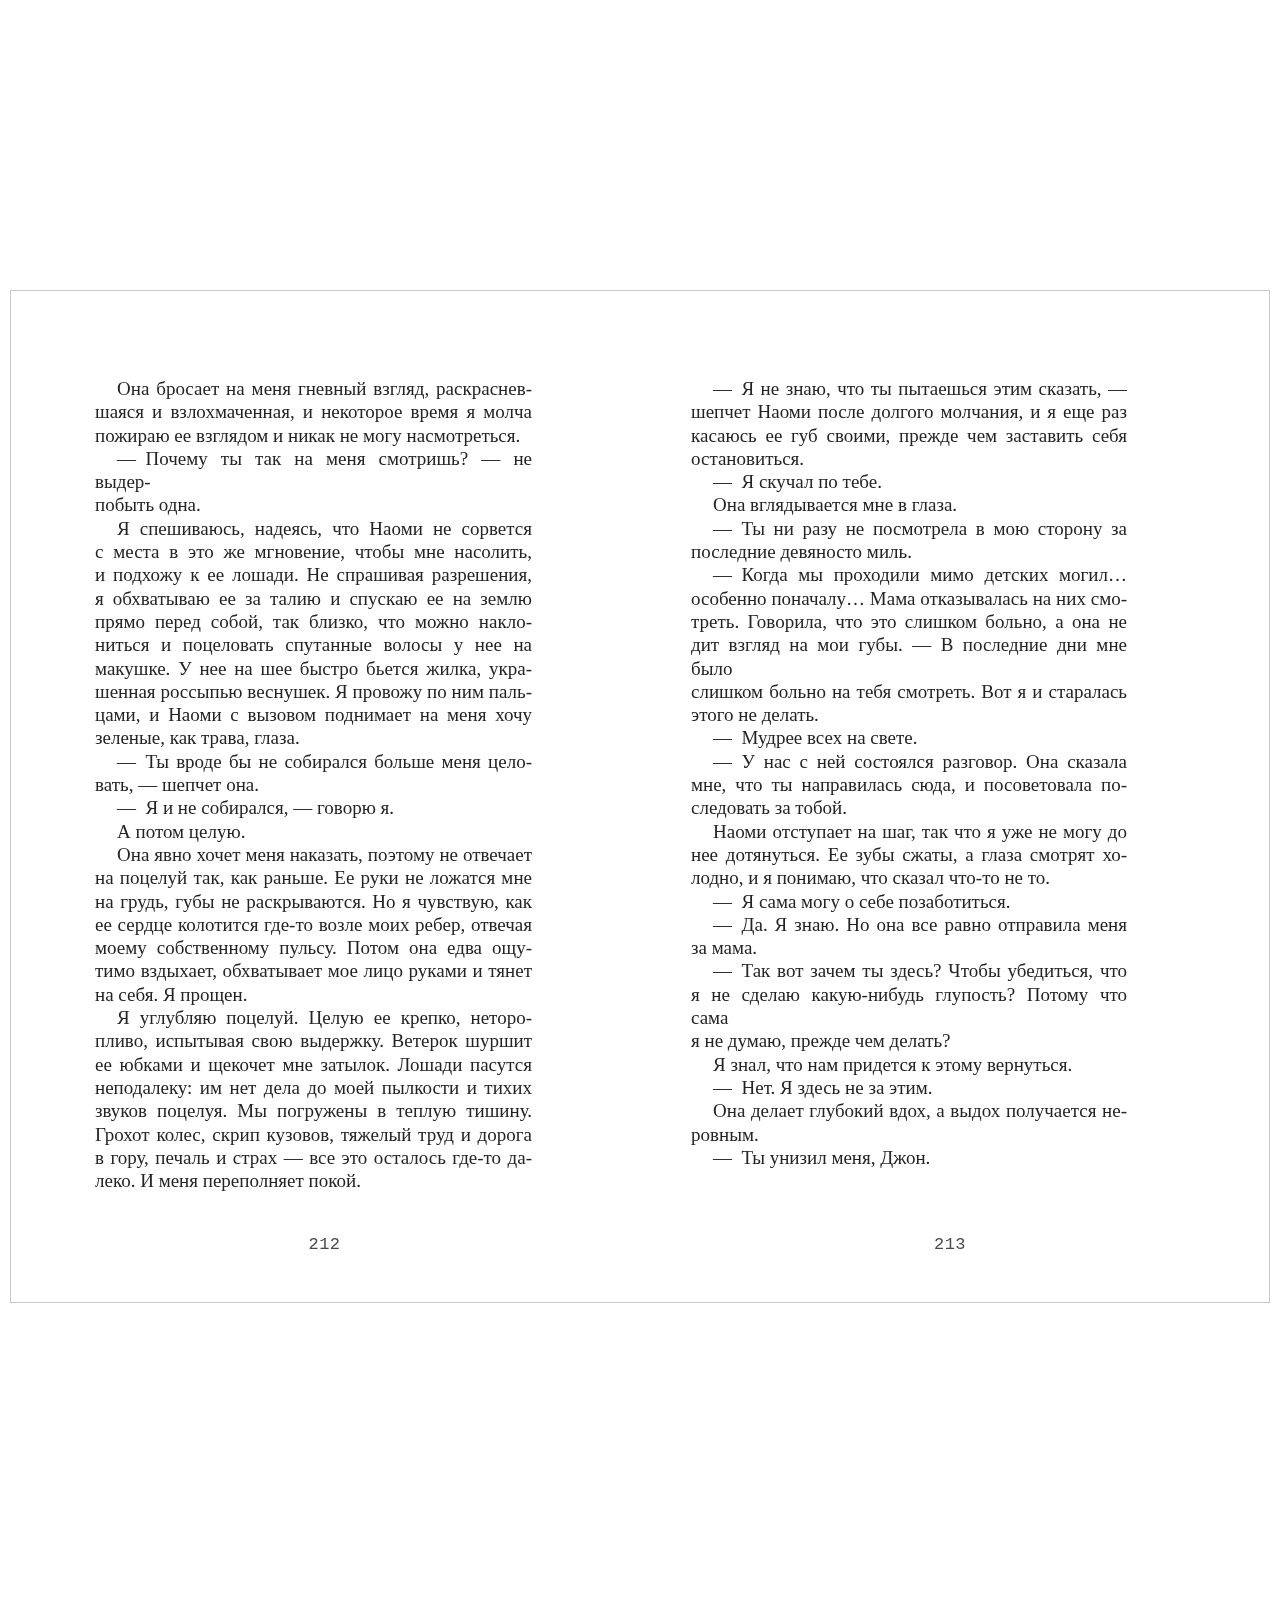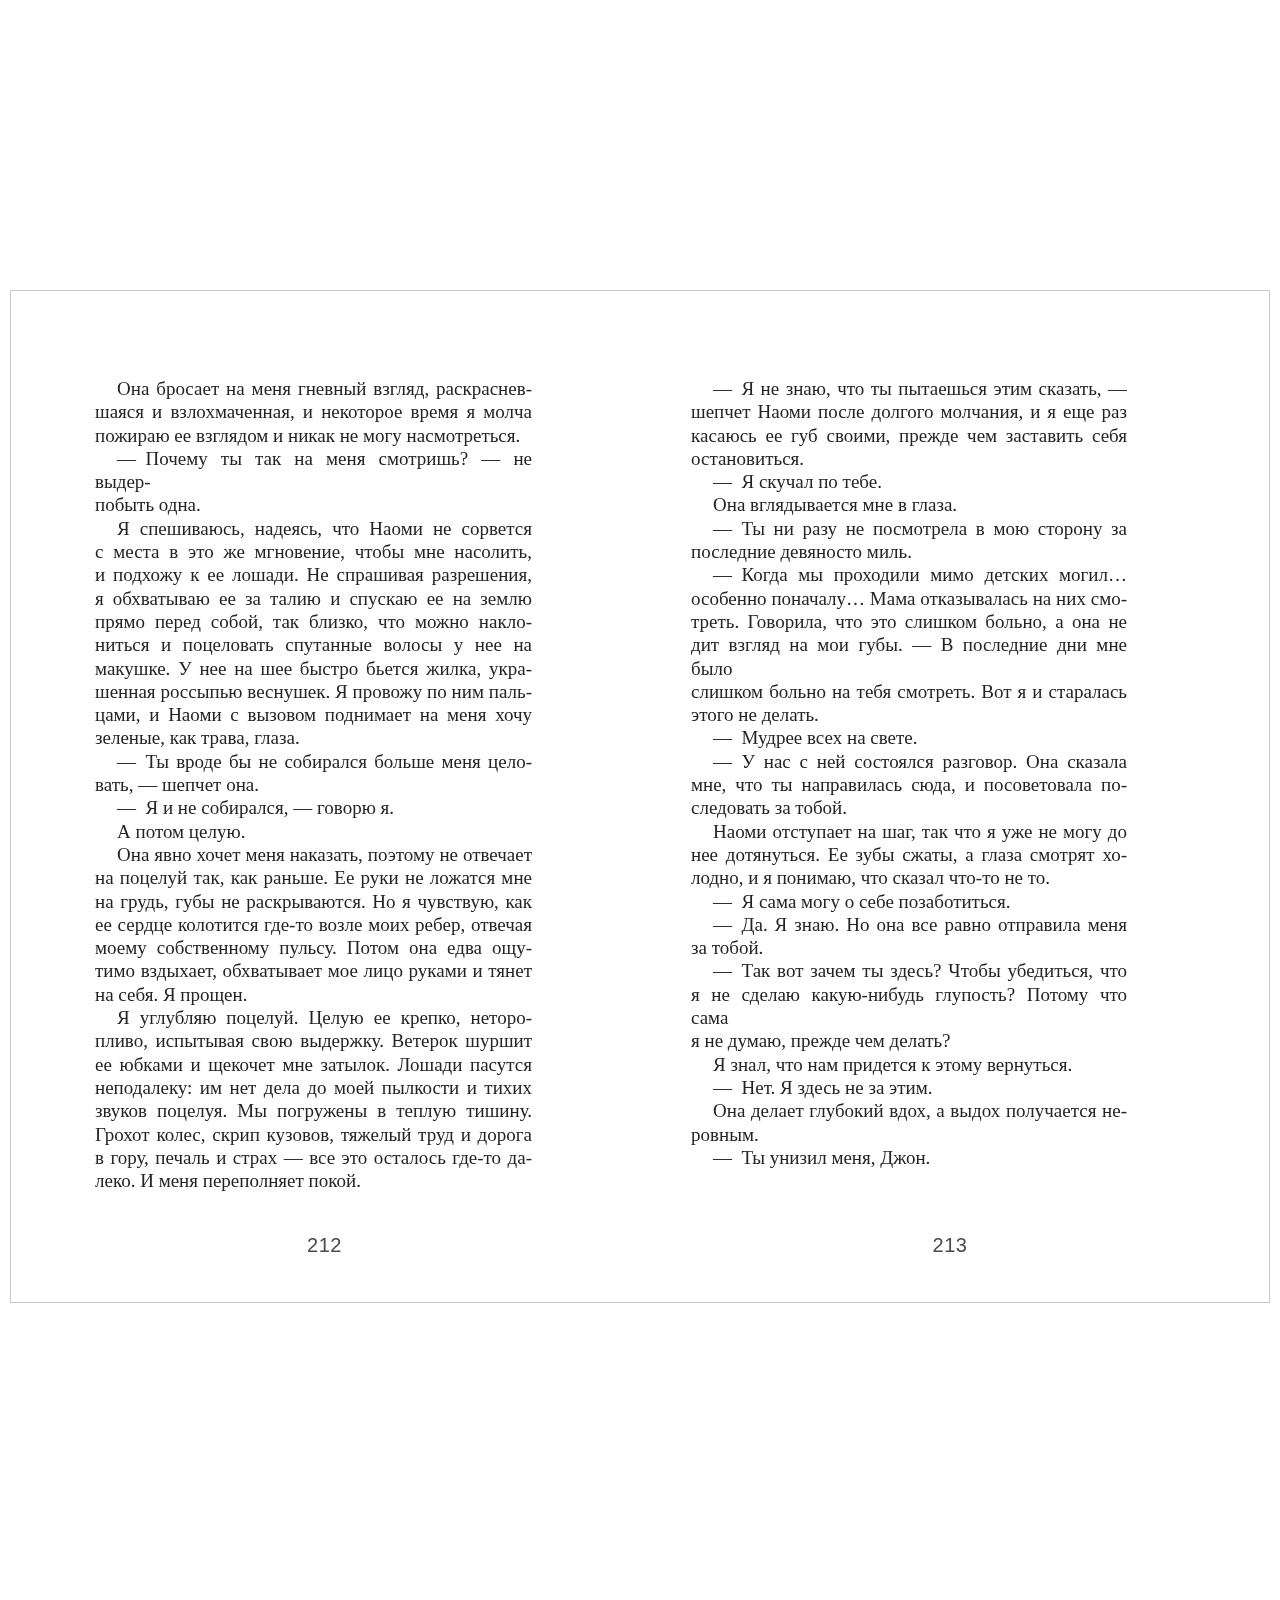--- a/index.html
+++ b/index.html
@@ -52,22 +52,22 @@
     text-align: justify;
     text-align-last: justify;
     text-justify: inter-word;
   }
   .line.first { text-indent: 22px; }
   .line.last  { text-align-last: left; }
 
   .folio {
     position: absolute;
     top: 945px;
-    font-family: Liberation Sans, sans-serif;
-    font-size: 20px;
+    font-family: Liberation Mono, monospace;
+    font-size: 17px;
     line-height: 18px;
     letter-spacing: 0.5px;
     color: var(--folio, #4a4a4a);
     text-align: center;
     width: 437px;
   }
   .page-left .folio  { left: 95px; }
   .page-right .folio { left: 721px; width: 436px; }
 </style>
 </head>
@@ -169,21 +169,21 @@
           <div class="para">
             <div class="line first">Наоми отступает на шаг, так что я уже не могу до</div>
             <div class="line">нее дотянуться. Ее зубы сжаты, а глаза смотрят хо-</div>
             <div class="line last">лодно, и я понимаю, что сказал что-то не то.</div>
           </div>
           <div class="para">
             <div class="line first last">— Я сама могу о себе позаботиться.</div>
           </div>
           <div class="para">
             <div class="line first">— Да. Я знаю. Но она все равно отправила меня</div>
-            <div class="line last">за тобой.</div>
+            <div class="line last">за мама.</div>
           </div>
           <div class="para">
             <div class="line first">— Так вот зачем ты здесь? Чтобы убедиться, что</div>
             <div class="line">я не сделаю какую-нибудь глупость? Потому что сама</div>
             <div class="line last">я не думаю, прежде чем делать?</div>
           </div>
           <div class="para">
             <div class="line first last">Я знал, что нам придется к этому вернуться.</div>
           </div>
           <div class="para">

